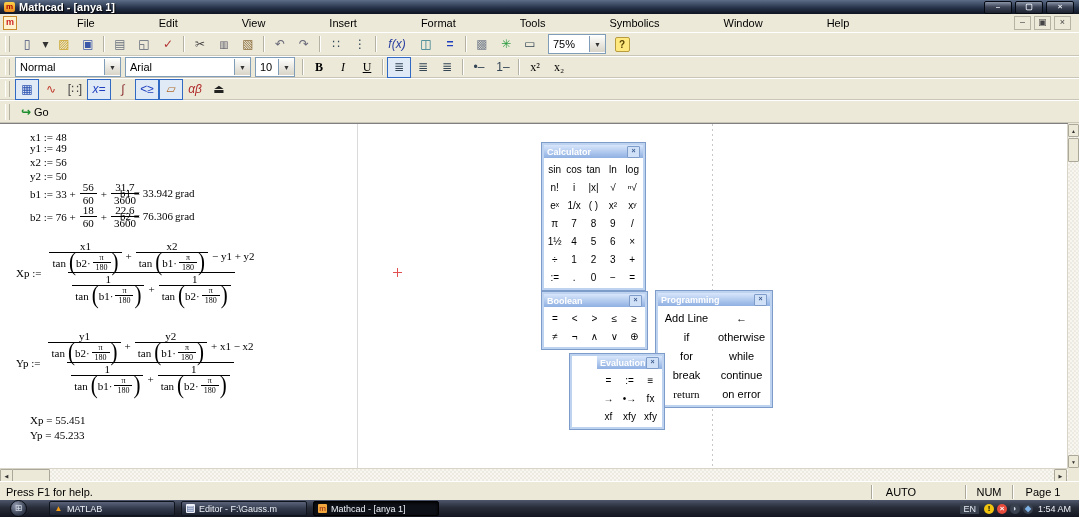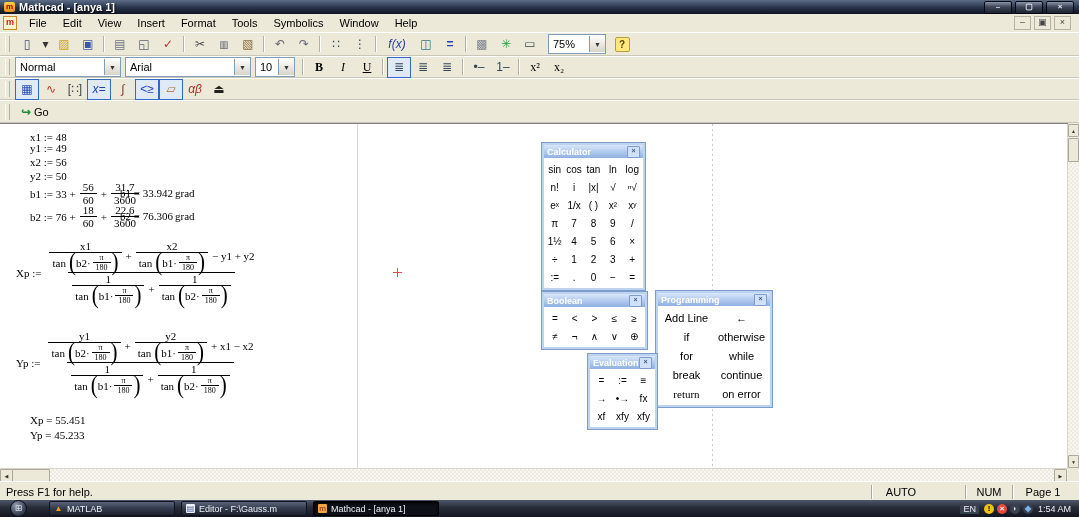--- a/index.html
+++ b/index.html
@@ -15,21 +15,21 @@
   .win-controls{margin-left:auto;display:flex;gap:3px;padding-right:3px;}
   .wbtn{width:26px;height:11px;border:1px solid #060a12;border-radius:2px;cursor:default;
         background:linear-gradient(#8b95a8,#3c4456 45%,#1e2330);color:#e9edf5;
         font:bold 8px/9px "Liberation Sans",sans-serif;text-align:center;}
 
   
   .menubar{position:absolute;top:14px;left:0;right:0;height:18px;background:#ece9d8;
            display:flex;align-items:center;font-size:11px;}
   .doc-icon{width:12px;height:12px;margin:0 4px 0 3px;background:#fff3cf;border:1px solid #c88a2a;
             color:#c22;font:bold 9px/11px "Liberation Sans",sans-serif;text-align:center;flex:0 0 auto;}
-  .menu-item{padding:2px 8px;}
+  .menu-item{padding:2px 8px;margin-left:48px;}
   .mdi-controls{margin-left:auto;display:flex;gap:3px;padding-right:8px;}
   .mdibtn{width:15px;height:12px;border:1px solid #b7b3a4;background:#ece9d8;color:#444;
           font:9px/10px "Liberation Sans",sans-serif;text-align:center;}
 
   
   .tb{position:absolute;left:0;right:0;background:#ece9d8;display:flex;align-items:center;
       border-top:1px solid #fff;border-bottom:1px solid #c9c6b8;padding-left:4px;}
   .tb-std{top:32px;height:22px;}
   .tb-fmt{top:56px;height:20px;}
   .tb-math{top:78px;height:20px;}
@@ -682,21 +682,21 @@
           <span class="pal-cell" style="height: 19px;">if</span>
           <span class="pal-cell" style="height: 19px;">otherwise</span>
           <span class="pal-cell" style="height: 19px;">for</span>
           <span class="pal-cell" style="height: 19px;">while</span>
           <span class="pal-cell" style="height: 19px;">break</span>
           <span class="pal-cell" style="height: 19px;">continue</span>
           <span class="pal-cell" style="height: 19px; font-family: Liberation Serif, serif;">return</span>
           <span class="pal-cell" style="height: 19px;">on error</span>
         </div>
       </div>
-      <div class="palette" style="left: 588px; top: 354px; width: 65px;">
+      <div class="palette" style="left: 570px; top: 354px; width: 65px; padding-left: 25px;">
         <div class="pal-title">
           <span>Evaluation</span>
           <span class="pal-close">×</span>
         </div>
         <div class="pal-grid" style="grid-template-columns: repeat(3, 1fr);">
           <span class="pal-cell" style="height: 18px;">=</span>
           <span class="pal-cell" style="height: 18px;">:=</span>
           <span class="pal-cell" style="height: 18px;">≡</span>
           <span class="pal-cell" style="height: 18px;">→</span>
           <span class="pal-cell" style="height: 18px;">•→</span>

